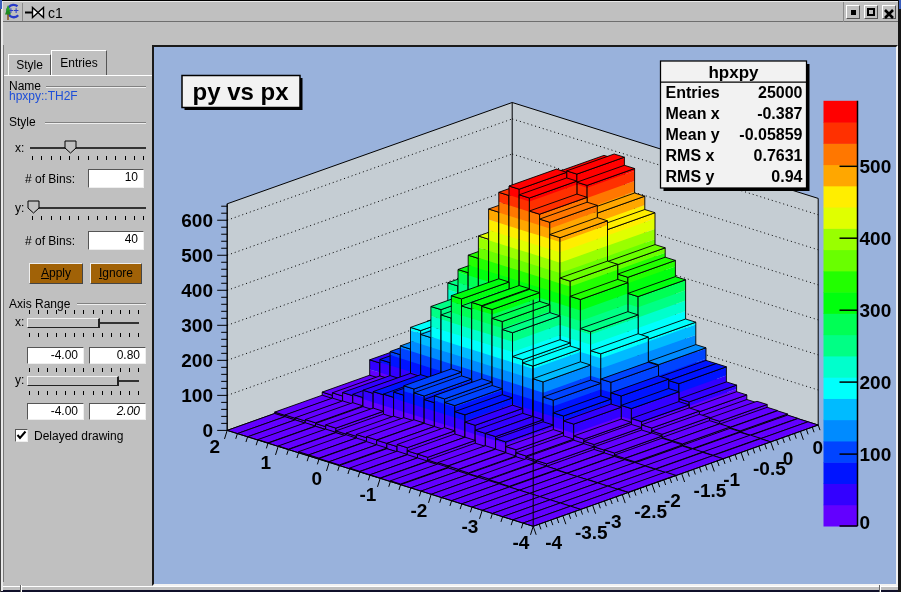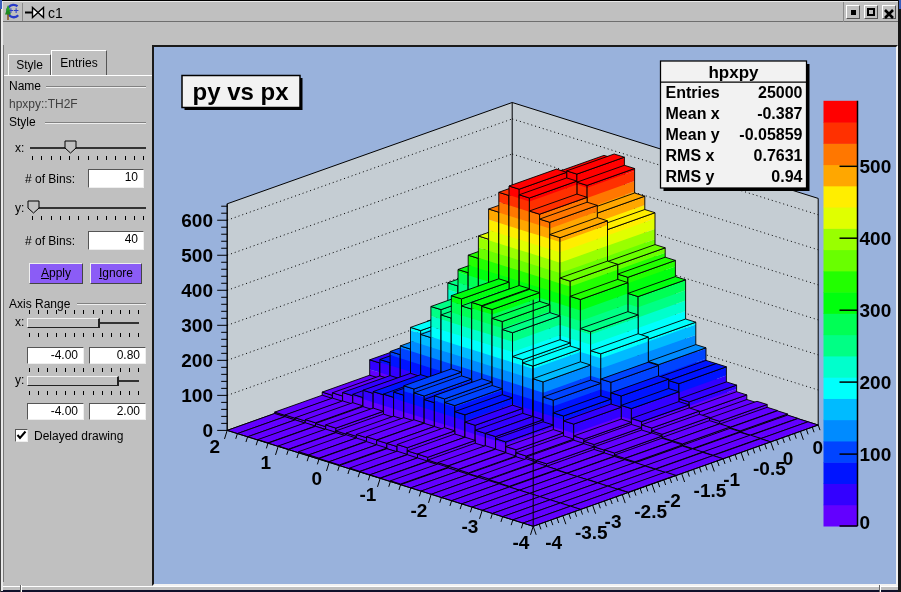--- a/index.html
+++ b/index.html
@@ -29,21 +29,21 @@
   border-top:1px solid #fff; border-bottom:2px solid #7a7a7a; font-size:13px; color:#000; }
 .mi { position:absolute; top:4px; }
 .ul { text-decoration:underline; }
 
 #panel { position:absolute; left:1px; top:45px; width:151px; height:460px; background:#c0c0c0; font-size:12px; color:#000; }
 .tab { position:absolute; background:#c0c0c0; border-top:1px solid #fff; border-left:1px solid #fff; border-right:1px solid #555; text-align:center; }
 #tabline { position:absolute; left:0px; top:30px; width:151px; height:1px; background:#fff; }
 .glabel { position:absolute; font-size:12px; }
 .gline { position:absolute; height:2px; border-top:1px solid #818181; border-bottom:1px solid #eee; }
 .field { position:absolute; background:#fff; border:1px solid; border-color:#555 #eee #eee #555; font-size:12px; text-align:right; padding-right:5px; }
-.btn { position:absolute; background:#8b5cf6; border:1px solid; border-color:#eee #444 #444 #eee; text-align:center; font-size:12px; padding-top:2px; }
+.btn { position:absolute; background:#a16207; border:1px solid; border-color:#eee #444 #444 #eee; text-align:center; font-size:12px; padding-top:2px; }
 .track { position:absolute; height:2px; background:#333; }
 .thumb { position:absolute; width:13px; height:14px; }
 .ticks { position:absolute; display:flex; justify-content:space-between; }
 .ticks i { display:block; width:1px; height:4px; background:#000; }
 .rslider { position:absolute; height:12px; }
 .rbar { position:absolute; left:0; top:1px; height:10px; background:#c0c0c0;
   border-top:1px solid #f2f2f2; border-left:1px solid #f2f2f2; border-right:2px solid #222; border-bottom:1px solid #222; }
 .rline { position:absolute; top:5px; height:2px; background:#333; right:0; }
 #cbx { position:absolute; left:14px; top:384px; width:13px; height:13px; background:#fff; border:1px solid; border-color:#555 #eee #eee #555; }
 
@@ -94,21 +94,21 @@
     </div>
   </div>
   <div id="panel">
 
     <div class="tab" style="left:7px; top:9px; width:43px; height:21px; padding-top:3px;">Style</div>
     <div class="tab" style="left:50px; top:5px; width:56px; height:26px; padding-top:5px; font-size:12px;">Entries</div>
     <div id="tabline"></div>
 
     <div class="glabel" style="left:8px; top:34px;">Name</div>
     <div class="gline" style="left:45px; top:41px; width:100px;"></div>
-    <div class="glabel" style="left:8px; top:52px; color:#404040;">hpxpy::TH2F</div>
+    <div class="glabel" style="left:8px; top:44px; color:#1d4ed8;">hpxpy::TH2F</div>
 
     <div class="glabel" style="left:8px; top:70px;">Style</div>
     <div class="gline" style="left:44px; top:77px; width:101px;"></div>
     <div class="glabel" style="left:14px; top:96px;">x:</div>
     <div class="track" style="left:29px; top:102px; width:116px;"></div>
     <svg class="thumb" style="left:63px; top:95px;" viewBox="0 0 13 14">
         <path d="M1 1 H12 V8 L6.5 13 L1 8 Z" fill="#c0c0c0" stroke="#000"></path>
       </svg>
     <div class="ticks" style="left:31px; top:111px; width:112px;">
         <i></i>
@@ -221,21 +221,21 @@
         <i></i>
         <i></i>
         <i></i>
         <i></i>
         <i></i>
         <i></i>
         <i></i>
       </div>
     <div class="glabel" style="left:14px; top:328px;">y:</div>
     <div class="field" style="left:26px; top:358px; width:57px; height:17px;">-4.00</div>
-    <div class="field" style="left:88px; top:358px; width:57px; height:17px;">2.00</div>
+    <div class="field" style="left:88px; top:358px; width:57px; height:17px;font-style:italic;">2.00</div>
 
     <div id="cbx"><svg width="11" height="11" viewBox="0 0 11 11">
           <path d="M1.5 5 L4 8 L9.5 1.5" fill="none" stroke="#000" stroke-width="2"></path>
         </svg></div>
     <div class="glabel" style="left:33px; top:384px;">Delayed drawing</div>
   </div>
   <div id="cborder"></div>
   <div id="plot">
 <svg width="741" height="534" viewBox="154.5 49 741 534">
 <rect x="154.5" y="49" width="741" height="534" fill="#99b2dc"></rect>

